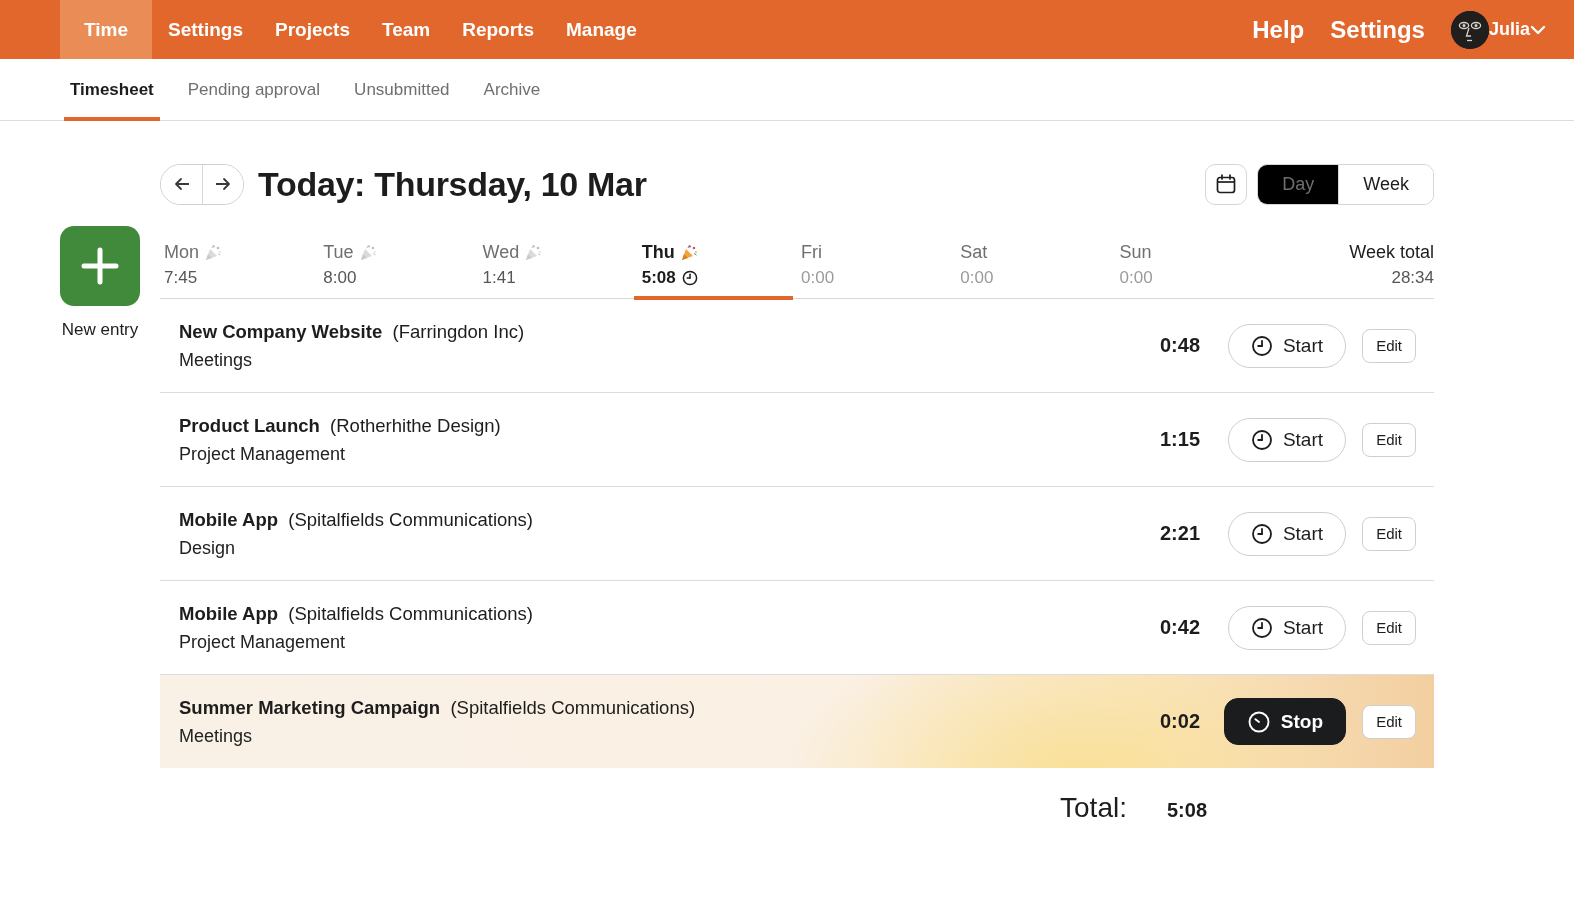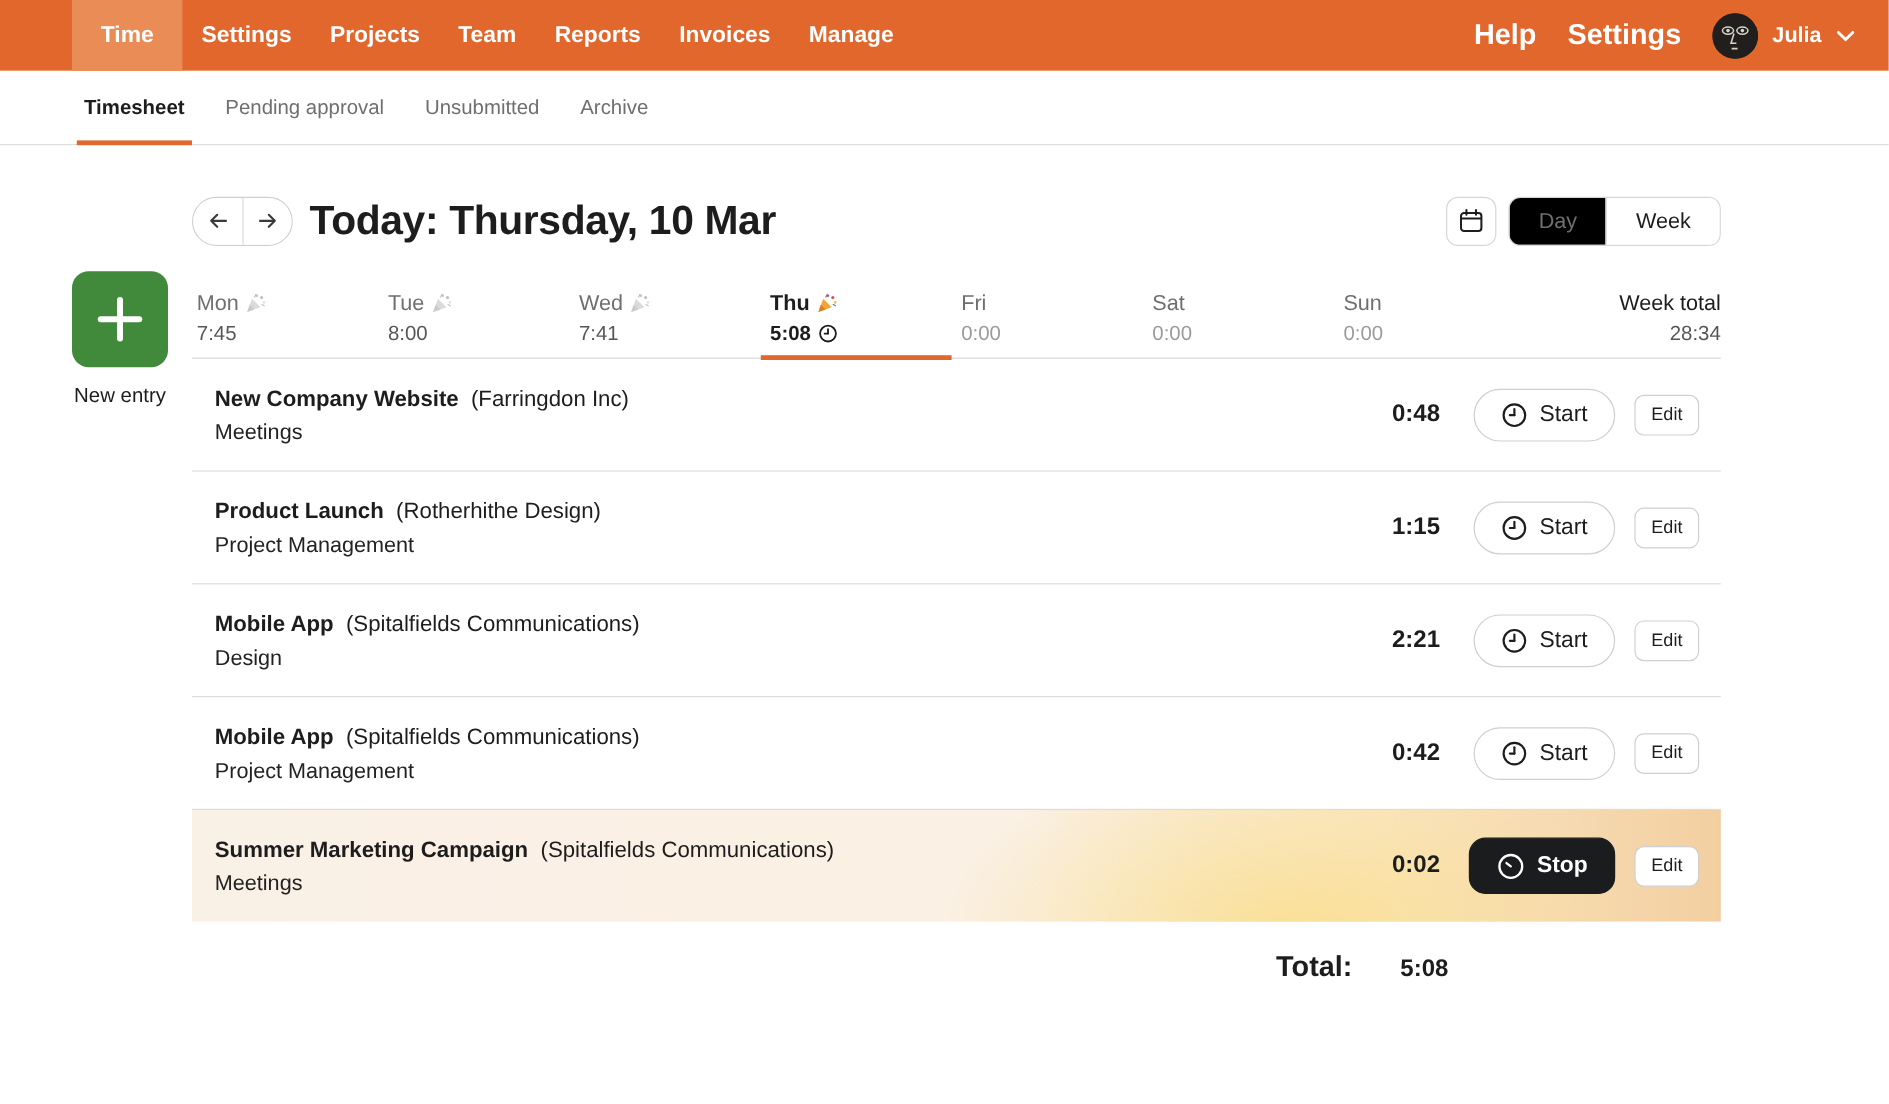--- a/index.html
+++ b/index.html
@@ -5,21 +5,21 @@
   * { margin:0; padding:0; box-sizing:border-box; }
   html,body { width:1574px; height:920px; background:#fff; font-family:"Liberation Sans", sans-serif; color:#1d1d1d; }
 
   
   .top-nav { height:59px; background:#e2672d; display:flex; align-items:stretch; justify-content:space-between; padding:0 28px 0 60px; }
   .nav-left { display:flex; align-items:stretch; }
   .nav-item { display:flex; align-items:center; padding:0 16px; color:#fff; font-size:19px; font-weight:bold; cursor:pointer; }
   .nav-item.active { background:#ea8c55; padding:0 24px; }
   .nav-right { display:flex; align-items:center; gap:26px; }
   .nav-link { color:#fff; font-size:24px; font-weight:bold; cursor:pointer; }
-  .user-chip { display:flex; align-items:center; gap:12px; cursor:pointer; }
+  .user-chip { display:flex; align-items:center; gap:0; cursor:pointer; }
   .avatar { width:38px; height:38px; border-radius:50%; background:#211f1d; display:flex; align-items:center; justify-content:center; }
   .user-name { color:#fff; font-size:18px; font-weight:bold; }
 
   
   .tab-bar { height:62px; display:flex; align-items:stretch; gap:14px; padding:0 0 0 60px; border-bottom:1px solid #ddd; background:#fff; }
   .tab { position:relative; display:flex; align-items:center; padding:0 10px; font-size:17px; color:#6f6f6f; cursor:pointer; }
   .tab.active { color:#1d1d1d; font-weight:bold; }
   .tab.active::after { content:""; position:absolute; left:4px; right:4px; bottom:-1px; height:4px; background:#e2672d; }
 
   
@@ -73,36 +73,35 @@
   .edit-cell { display:flex; justify-content:flex-end; }
   .edit-btn { height:34px; padding:0 13px; background:#fff; border:1px solid #cfcfcf; border-radius:8px; font-size:15px; color:#1d1d1d; cursor:pointer; font-family:inherit; }
   .entry-row.running { border-bottom:none;
     background:
       radial-gradient(ellipse 420px 220px at 72% 110%, rgba(250,222,140,.85), rgba(250,222,140,0) 70%),
       linear-gradient(90deg, #faf1e6 0%, #faf0e4 55%, #f9e6c6 78%, #f3cfa0 100%);
   }
 
   
   .total-row { display:flex; justify-content:flex-end; align-items:baseline; gap:40px; padding:24px 227px 0 0; }
-  .total-label { font-size:24px;font-weight:bold; }
+  .total-label { font-size:28px; }
   .total-value { font-size:20px; font-weight:bold; }
 
   svg { display:block; }
 </style>
 </head>
 <body>
 
 <header class="top-nav">
   <nav class="nav-left">
     <div class="nav-item active">Time</div>
     <div class="nav-item">Settings</div>
     <div class="nav-item">Projects</div>
     <div class="nav-item">Team</div>
     <div class="nav-item">Reports</div>
-    <div class="nav-item">Invoices</div>
     <div class="nav-item">Manage</div>
   </nav>
   <div class="nav-right">
     <span class="nav-link">Help</span>
     <span class="nav-link">Settings</span>
     <div class="user-chip">
       <span class="avatar">
         <svg width="38" height="38" viewBox="0 0 38 38">
           <circle cx="19" cy="19" r="19" fill="#211f1d"></circle>
           <ellipse cx="13" cy="14.5" rx="4.6" ry="3" fill="none" stroke="#d8d2c6" stroke-width="1.3"></ellipse>
@@ -227,21 +226,21 @@
               <polygon points="1,16 5,5 12,12" fill="#f0a63a"></polygon>
               <polygon points="1,16 3,10 7,14" fill="#d97f28"></polygon>
               <circle cx="13" cy="4" r="1.3" fill="#e05252"></circle>
               <circle cx="9" cy="2.5" r="1.1" fill="#4d7cc7"></circle>
               <circle cx="15" cy="8" r="1.1" fill="#f2c14e"></circle>
               <line x1="7" y1="4" x2="8.5" y2="1" stroke="#e05252" stroke-width="1"></line>
               <line x1="13" y1="9.5" x2="15.5" y2="11" stroke="#4d7cc7" stroke-width="1"></line>
             </svg>
         </div>
         <div class="day-val">
-            <span>7:41</span>
+            <span>1:41</span>
           </div>
       </div>
       <div class="day-cell active">
         <div class="day-name">
             <span>Thu</span>
           <svg class="popper" width="17" height="17" viewBox="0 0 17 17">
               <polygon points="1,16 5,5 12,12" fill="#f0a63a"></polygon>
               <polygon points="1,16 3,10 7,14" fill="#d97f28"></polygon>
               <circle cx="13" cy="4" r="1.3" fill="#e05252"></circle>
               <circle cx="9" cy="2.5" r="1.1" fill="#4d7cc7"></circle>

